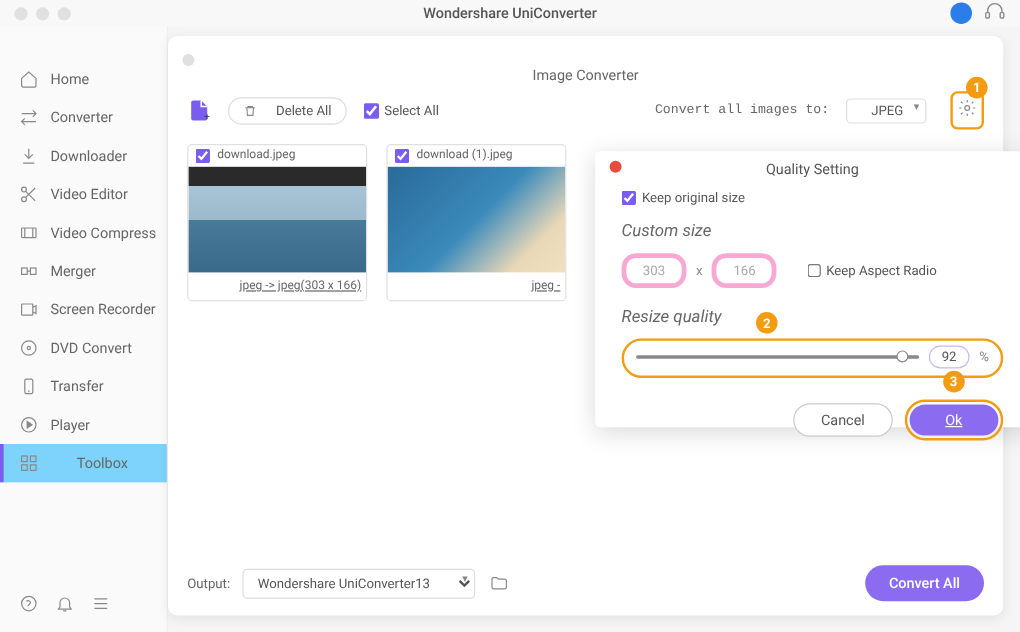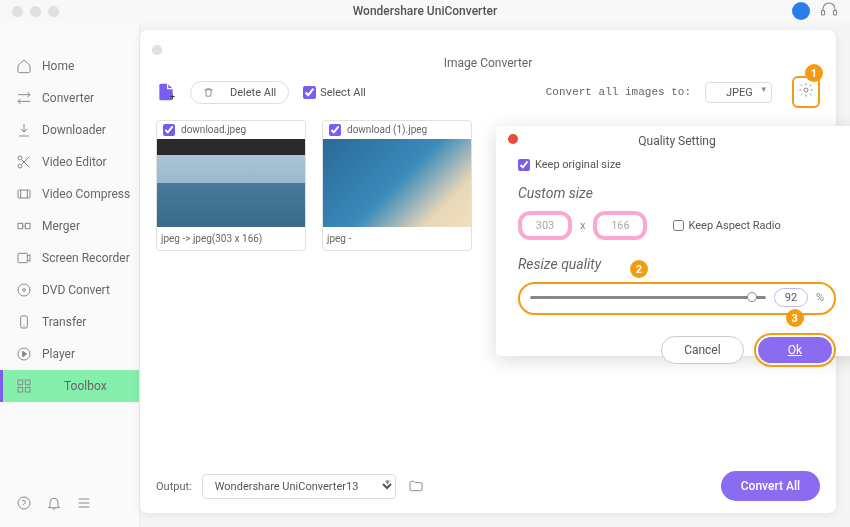--- a/index.html
+++ b/index.html
@@ -10,21 +10,21 @@
 .traffic-lights span { width: 11px; height: 11px; border-radius: 50%; background: #e0e0e0; }
 .titlebar-title { position: absolute; left: 50%; transform: translateX(-50%); font-size: 12px; color: #555; font-weight: 500; }
 .titlebar-icons { position: absolute; right: 12px; display: flex; gap: 10px; align-items: center; }
 .avatar { width: 18px; height: 18px; border-radius: 50%; background: #2b7de9; }
 .headset-icon svg { width: 18px; height: 18px; }
 
 .main-layout { display: flex; height: calc(100% - 22px); }
 
 .sidebar { width: 140px; background: #fafafa; border-right: 1px solid #eee; padding-top: 28px; display: flex; flex-direction: column; }
 .sidebar-item { display: flex; align-items: center; gap: 10px; padding: 8px 16px; font-size: 12px; color: #666; cursor: pointer; white-space: nowrap; overflow: hidden; }
-.sidebar-item.active { background: #86efac; position: relative; gap: 32px; }
+.sidebar-item.active { background: #7dd3fc; position: relative; gap: 32px; }
 .sidebar-item.active::before { content: ""; position: absolute; left: 0; top: 0; bottom: 0; width: 3px; background: #7b5cf0; }
 .sidebar-icon { width: 16px; height: 16px; display: flex; align-items: center; justify-content: center; flex-shrink: 0; }
 .sidebar-icon svg { width: 16px; height: 16px; stroke: #888; fill: none; stroke-width: 1.5; }
 .sidebar-spacer { flex: 1; }
 .sidebar-bottom { display: flex; gap: 14px; padding: 12px 16px; }
 .sidebar-bottom svg { width: 16px; height: 16px; stroke: #888; fill: none; stroke-width: 1.5; }
 
 .content-panel { flex: 1; position: relative; background: #fff; border-radius: 8px; margin: 8px 14px 14px 0; box-shadow: 0 2px 10px rgba(0,0,0,0.08); }
 .panel-header { height: 40px; display: flex; align-items: center; padding: 0 12px; position: relative; }
 .panel-close { width: 10px; height: 10px; border-radius: 50%; background: #e0e0e0; margin-right: 6px; }
@@ -45,21 +45,21 @@
 
 .badge { position: absolute; width: 18px; height: 18px; border-radius: 50%; background: #f39c12; color: #fff; font-size: 11px; font-weight: bold; display: flex; align-items: center; justify-content: center; }
 
 .thumbs { display: flex; gap: 16px; padding: 0 16px; }
 .thumb-card { width: 150px; border: 1px solid #e0e0e0; border-radius: 4px; overflow: hidden; }
 .thumb-header { display: flex; align-items: flex-start; gap: 6px; padding: 3px 6px; font-size: 10px; color: #666; }
 .thumb-header input { accent-color: #7b5cf0; width: 12px; height: 12px; }
 .thumb-img { width: 100%; height: 88px; }
 .thumb-img.ocean { background: linear-gradient(to bottom, #2a2a2a 0%, #2a2a2a 18%, #a8c5d8 18%, #9db9cc 50%, #4a7a9a 50%, #3a6a8a 100%); }
 .thumb-img.beach { background: linear-gradient(135deg, #2a6a9a 0%, #3a8aba 50%, #e8d8b8 80%, #f0e0c0 100%); }
-.thumb-caption { text-align: left; font-size: 10px; color: #666; padding: 6px 4px; }
+.thumb-caption { text-align: right; font-size: 10px; color: #666; padding: 6px 4px; text-decoration: underline; }
 
 .footer { position: absolute; bottom: 12px; left: 16px; right: 16px; display: flex; align-items: center; gap: 10px; }
 .footer-label { font-size: 11px; color: #666; }
 .footer-select { border: 1px solid #ddd; border-radius: 4px; padding: 4px 20px 4px 8px; font-size: 11px; color: #555; background: #fff; }
 .folder-btn { width: 20px; height: 20px; display: flex; align-items: center; justify-content: center; cursor: pointer; }
 .folder-btn svg { width: 16px; height: 16px; stroke: #888; fill: none; stroke-width: 1.5; }
 .footer-spacer { flex: 1; }
 .convert-all-btn { background: #8b6cf0; color: #fff; border: none; border-radius: 16px; padding: 8px 20px; font-size: 12px; font-weight: 500; cursor: pointer; }
 
 

